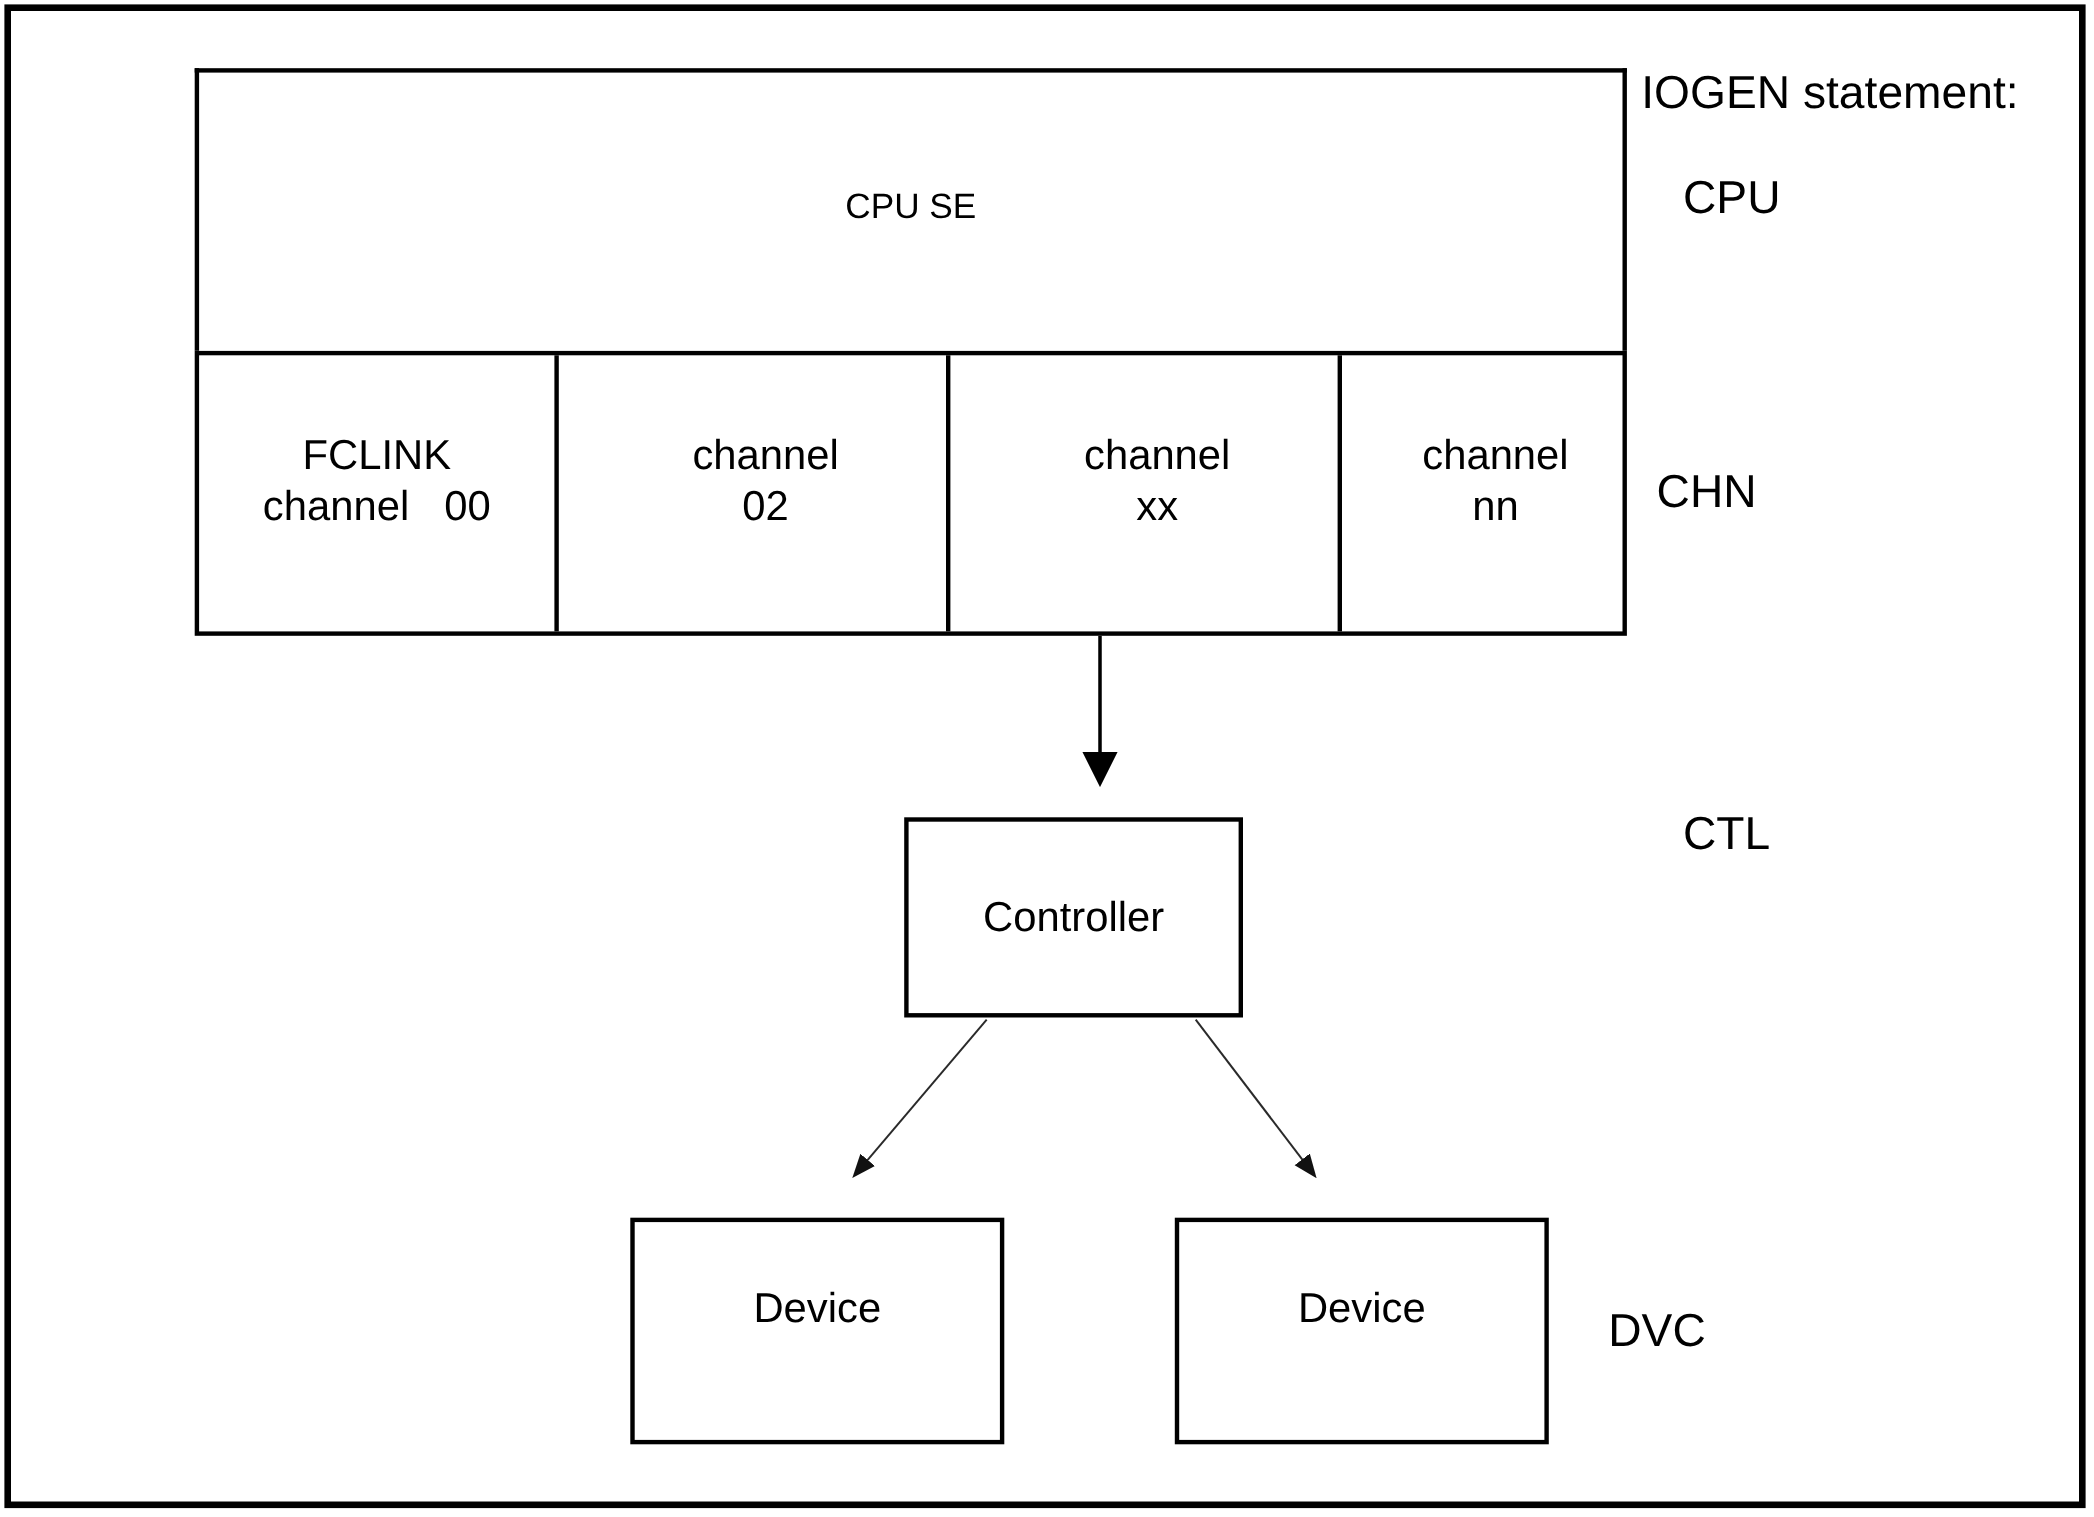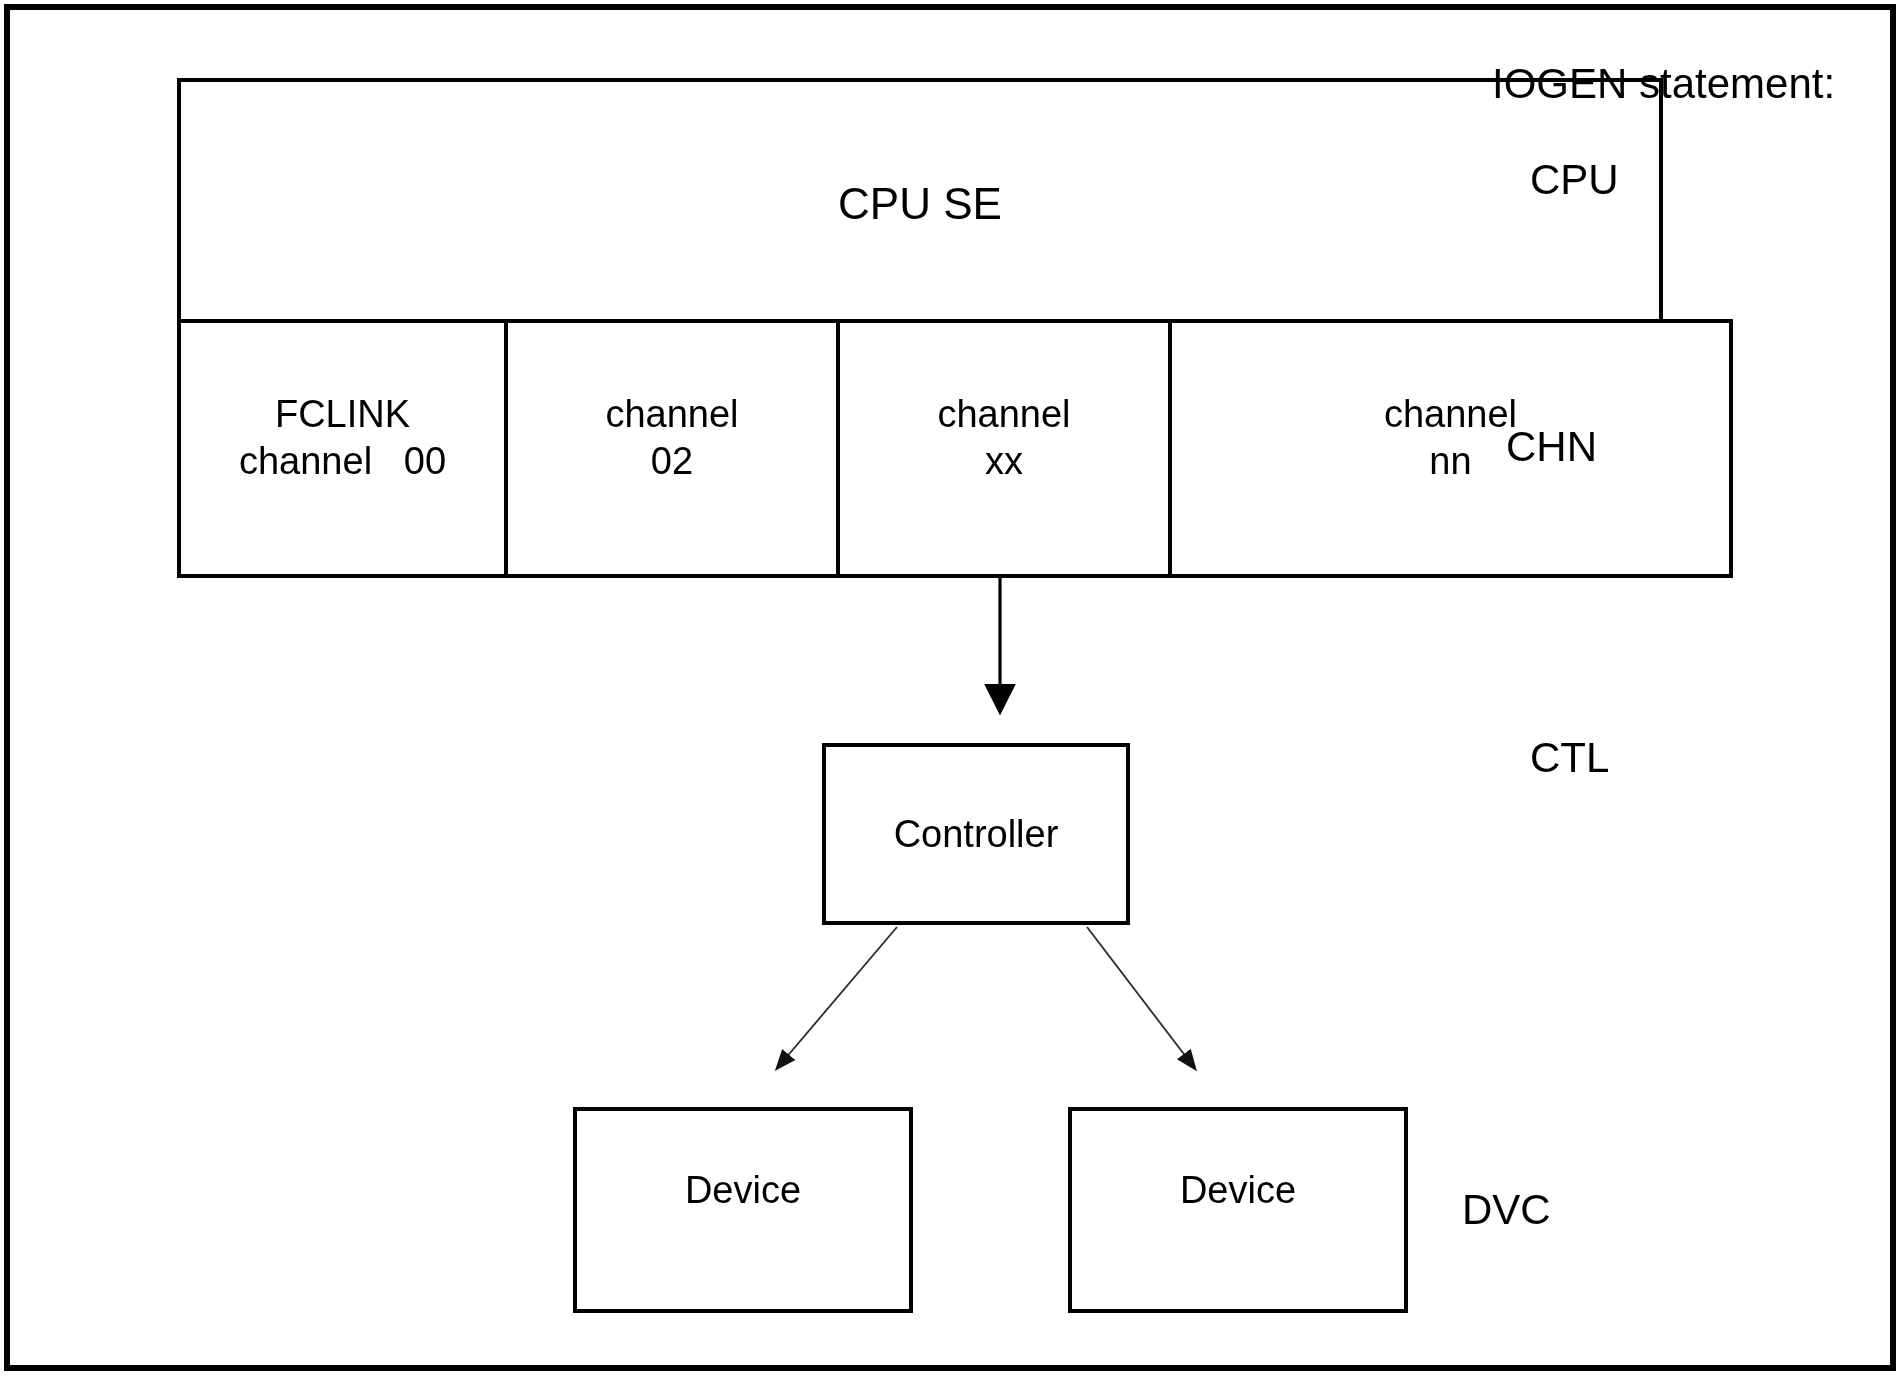--- a/index.html
+++ b/index.html
@@ -30,37 +30,38 @@
     border: 4px solid #000000;
     box-sizing: border-box;
     background: #ffffff;
     display: flex;
     align-items: center;
     justify-content: center;
     text-align: center;
   }
   .cpu-box {
     left: 177px;
-    top: 78px;
-    width: 1486px;
+    top: 62px;
+    width: 1302px;
     height: 257px;
     border-bottom: none;
-    font-size: 44px;
+    font-size: 32px;
     padding-bottom: 10px;
   }
   .channel-row {
     position: absolute;
     left: 177px;
     top: 319px;
-    width: 1556px;
+    width: 1302px;
     height: 259px;
     border: 4px solid #000000;
     box-sizing: border-box;
     display: flex;
     background: #ffffff;
+    gap: 24px;
   }
   .channel-cell {
     box-sizing: border-box;
     border-right: 4px solid #000000;
     display: flex;
     align-items: center;
     justify-content: center;
     text-align: center;
     font-size: 38px;
     line-height: 1.22;

